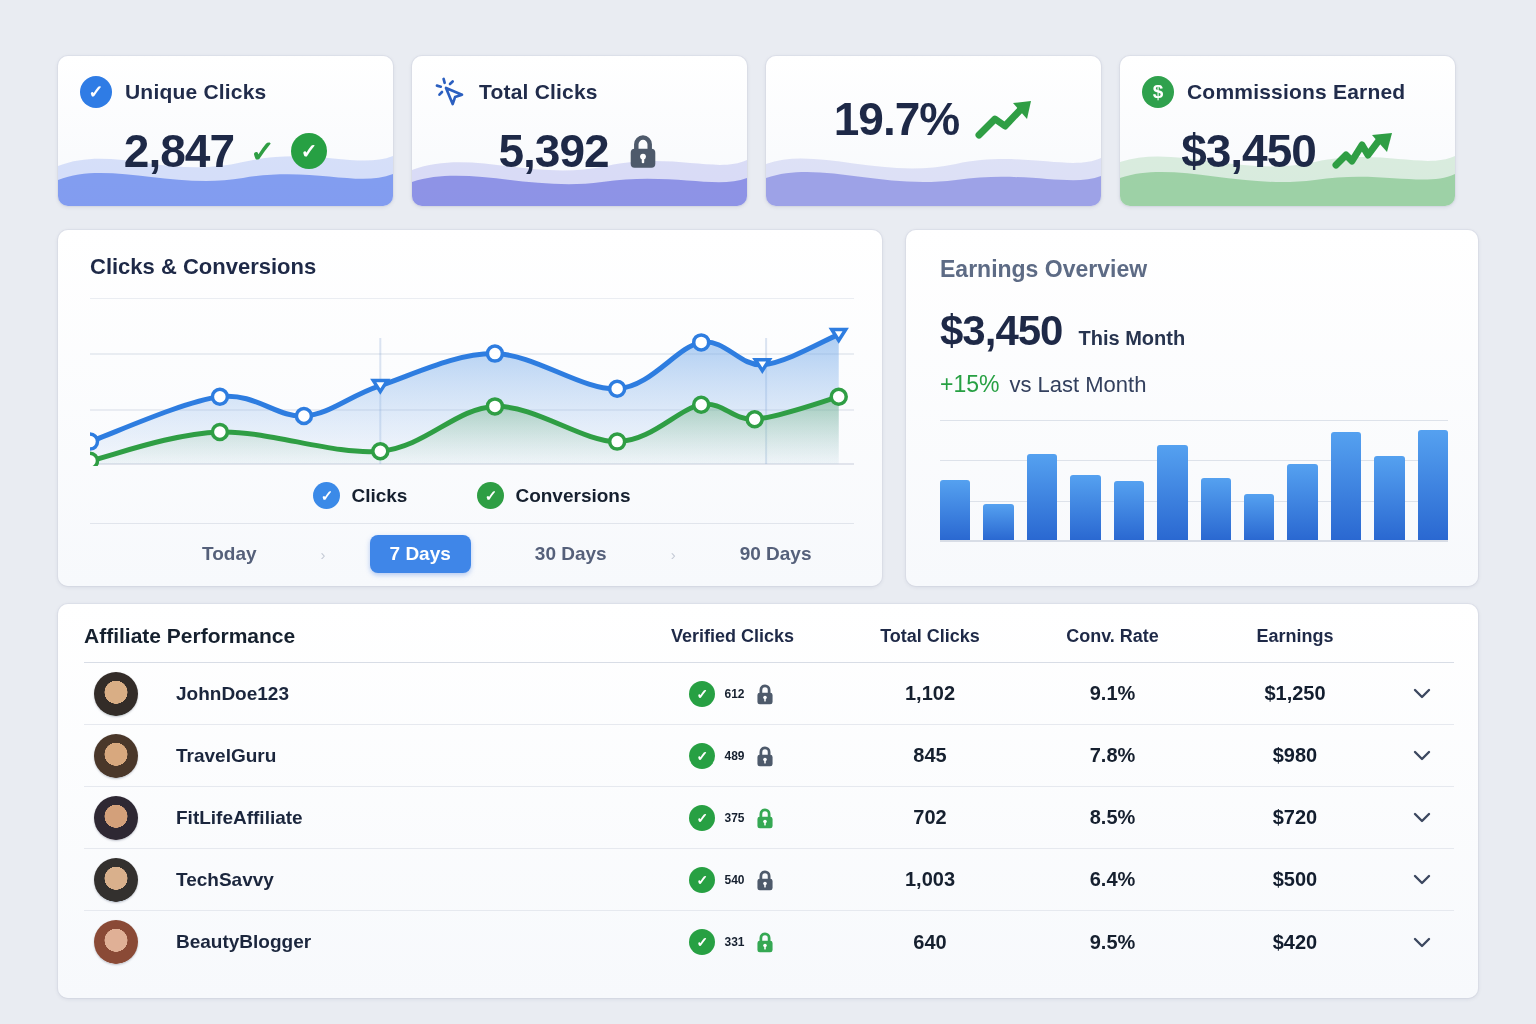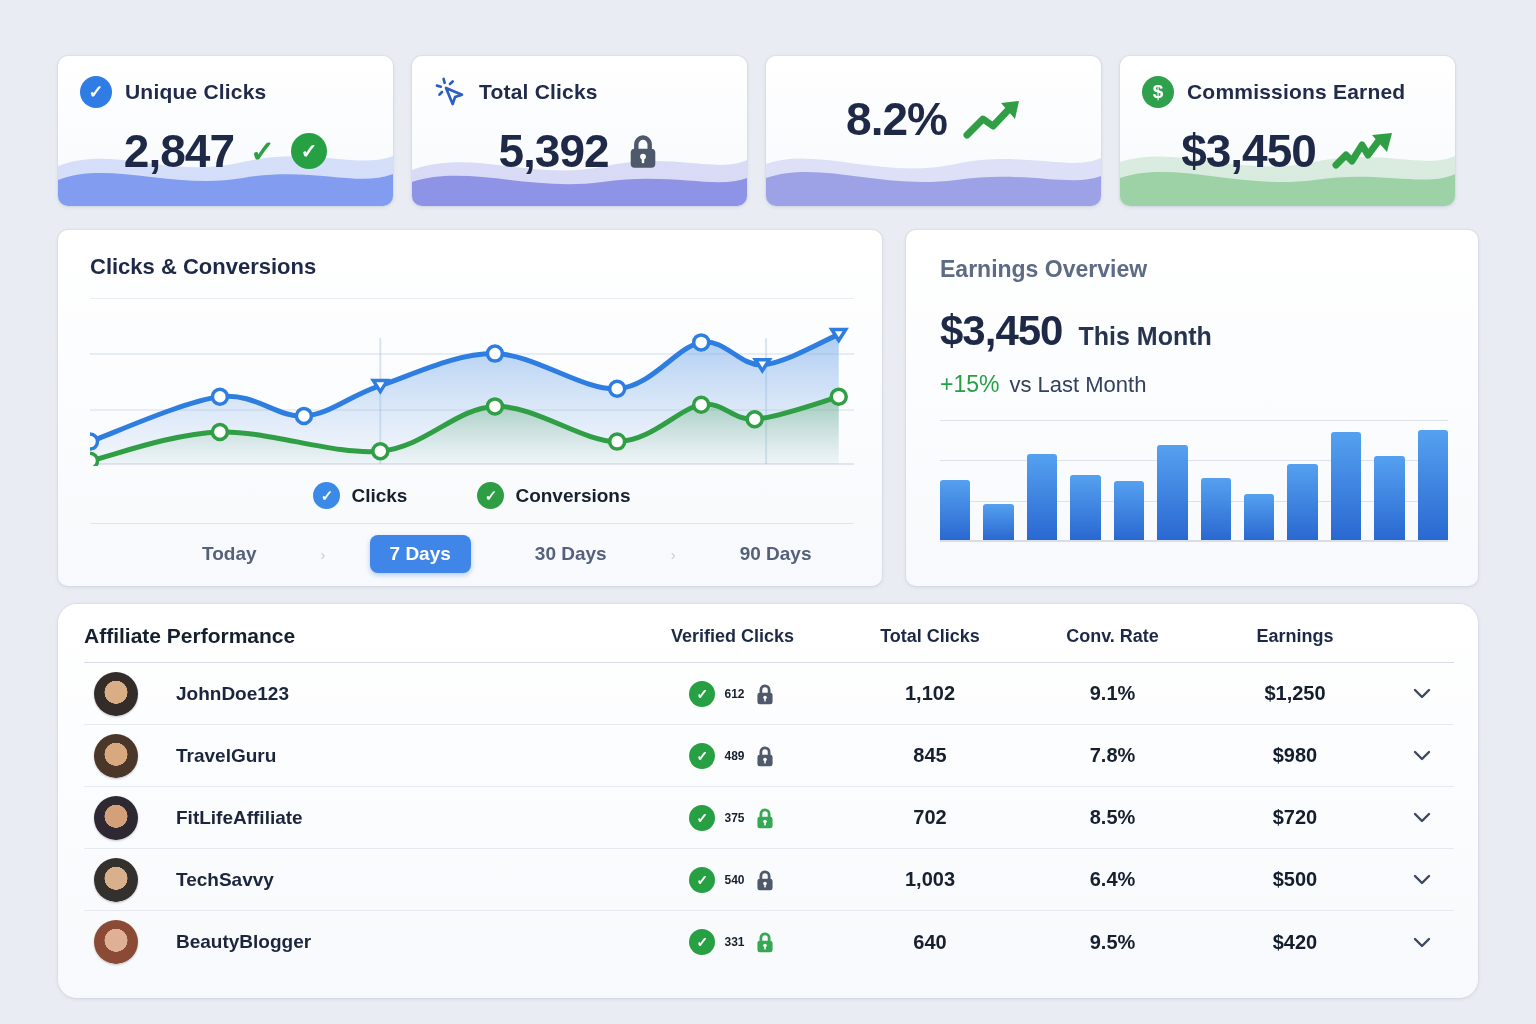--- a/index.html
+++ b/index.html
@@ -56,34 +56,34 @@
   }
   .tab { font-size:19px; font-weight:600; color:#55607a; background:none; border:none;
          padding:8px 20px; border-radius:8px; cursor:pointer; font-family:inherit; }
   .tab.active { background:#3f86e8; color:#fff; box-shadow:0 2px 5px rgba(50,110,220,.35); }
   .tab-sep { color:#9aa3b5; font-size:15px; opacity:.55; }
 
   .earnings-card { width:572px; height:356px; padding:26px 30px 17px 34px; }
   .earnings-title { font-size:23px; font-weight:600; color:#5d6b85; }
   .earnings-amount-row { display:flex; align-items:baseline; gap:16px; margin-top:24px; }
   .earnings-amount { font-size:42px; font-weight:800; color:#1e2947; letter-spacing:-1px; }
-  .earnings-period { font-size:25px; font-weight:600; color:#27344f; }
+  .earnings-period { font-size:20px; font-weight:600; color:#27344f; }
   .earnings-delta-row { display:flex; align-items:baseline; gap:10px; margin-top:16px; }
   .earnings-delta { font-size:23px; font-weight:400; color:#27a043; }
   .earnings-delta-label { font-size:22px; font-weight:500; color:#33405e; }
   .bars-wrap { position:relative; margin-top:22px; height:122px; }
   .bars-grid { position:absolute; inset:0; }
   .bars-grid div { position:absolute; left:0; right:0; height:1px; background:#dde2ea; }
   .bars { position:absolute; inset:0; display:flex; align-items:flex-end; gap:13px;
           border-bottom:2px solid #d8dde6; }
   .bar { flex:1; border-radius:3px 3px 0 0;
          background:linear-gradient(180deg,#55a1f0 0%,#2a68d1 100%); }
 
   
-  .table-card { margin-top:18px; padding:20px 24px 14px 26px; height:394px;border-radius:19px; }
+  .table-card { margin-top:18px; padding:20px 24px 14px 26px; height:394px; }
   .t-grid { display:grid; grid-template-columns: 1fr 205px 190px 175px 190px 64px; align-items:center; }
   .t-head { padding-bottom:14px; border-bottom:1px solid #d8dde6; }
   .table-title { font-size:21px; font-weight:800; color:#15202e; }
   .col-h { font-size:18px; font-weight:800; color:#1e2947; text-align:center; }
   .t-row { height:62px; border-bottom:1px solid #e6e9ef; cursor:pointer; }
   .t-row:last-child { border-bottom:none; }
   .name-cell { display:flex; align-items:center; gap:38px; padding-left:10px; }
   .avatar { width:44px; height:44px; border-radius:50%; flex:0 0 auto;
             box-shadow:0 1px 2px rgba(20,30,60,.25); }
   .aff-name { font-size:19px; font-weight:700; color:#1b263d; }
@@ -140,21 +140,21 @@
         </svg>
       </div>
       <svg class="wave-svg" viewBox="0 0 335 70" preserveAspectRatio="none">
         <path d="M0,34 C60,12 120,46 195,30 C260,16 305,38 335,24 L335,70 L0,70 Z" fill="var(--wave)" opacity="0.25"></path>
         <path d="M0,46 C55,28 120,56 190,46 C260,36 305,54 335,42 L335,70 L0,70 Z" fill="var(--wave)" opacity="0.8"></path>
       </svg>
     </div>
 
     <div class="card stat-card" style="--accent: #7c80e8; --wave: #8d92e4;">
       <div class="stat-value-row">
-        <span class="stat-value">8.2%</span>
+        <span class="stat-value">19.7%</span>
         <svg width="58" height="44" viewBox="0 0 58 44">
           <polyline points="4,38 20,22 30,29 48,10" fill="none" stroke="#2f9e44" stroke-width="7" stroke-linecap="round" stroke-linejoin="round"></polyline>
           <polygon points="38,6 56,4 52,22" fill="#2f9e44"></polygon>
         </svg>
       </div>
       <svg class="wave-svg" viewBox="0 0 335 70" preserveAspectRatio="none">
         <path d="M0,28 C50,10 115,44 190,28 C255,14 305,36 335,22 L335,70 L0,70 Z" fill="var(--wave)" opacity="0.25"></path>
         <path d="M0,42 C55,24 115,54 190,44 C260,34 305,52 335,40 L335,70 L0,70 Z" fill="var(--wave)" opacity="0.8"></path>
       </svg>
     </div>

